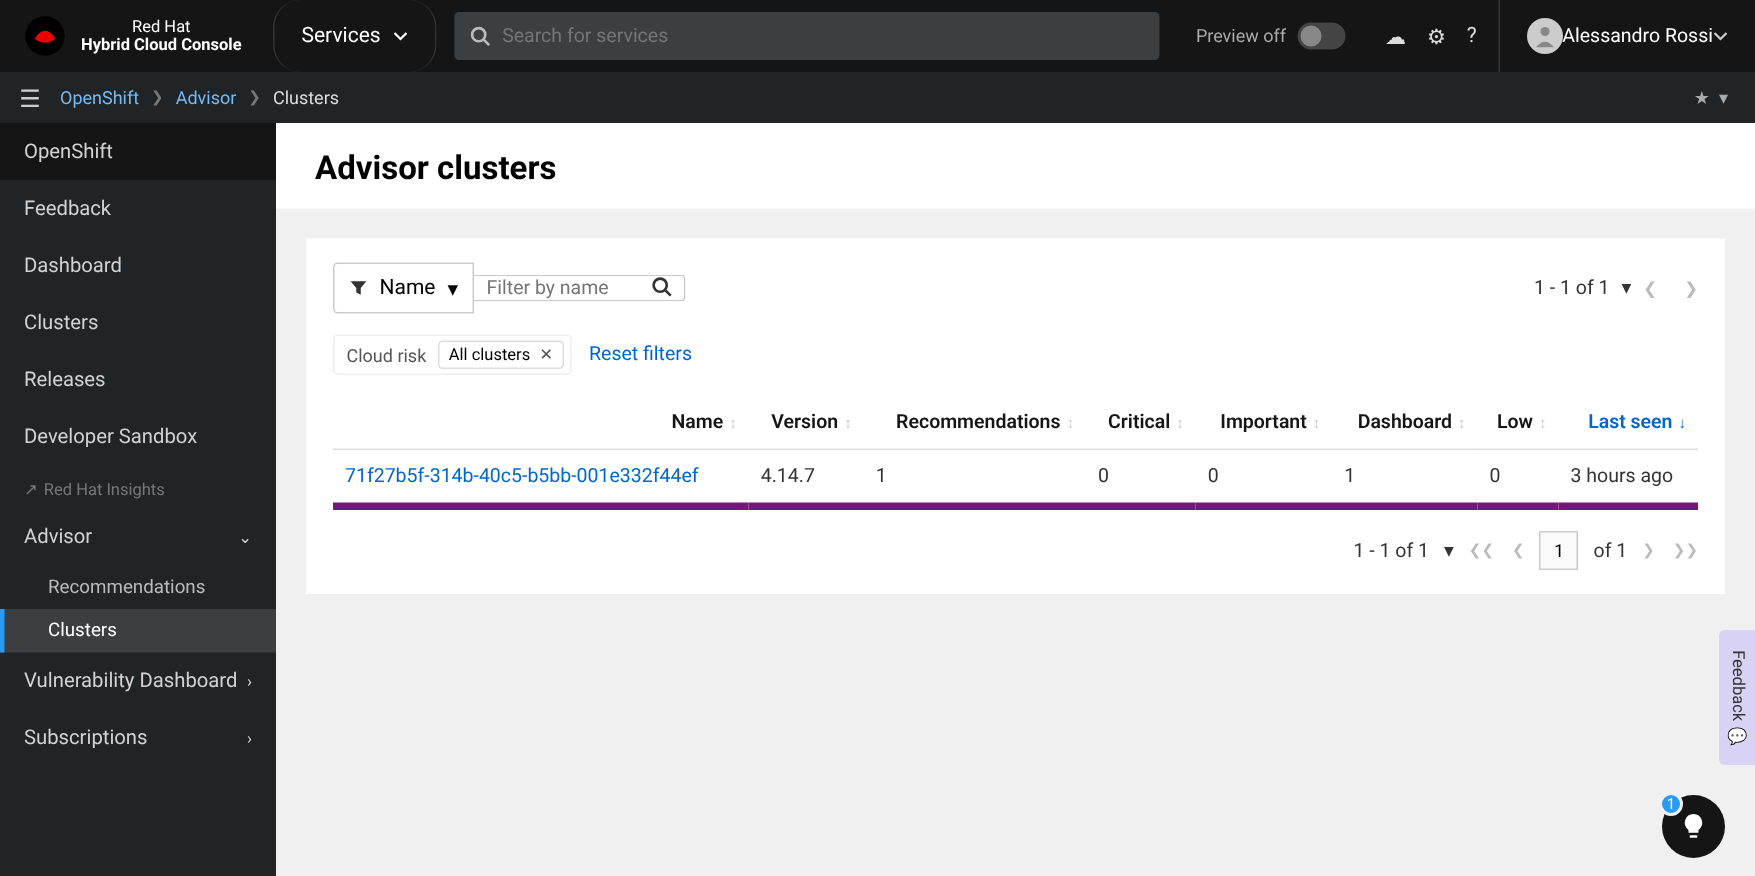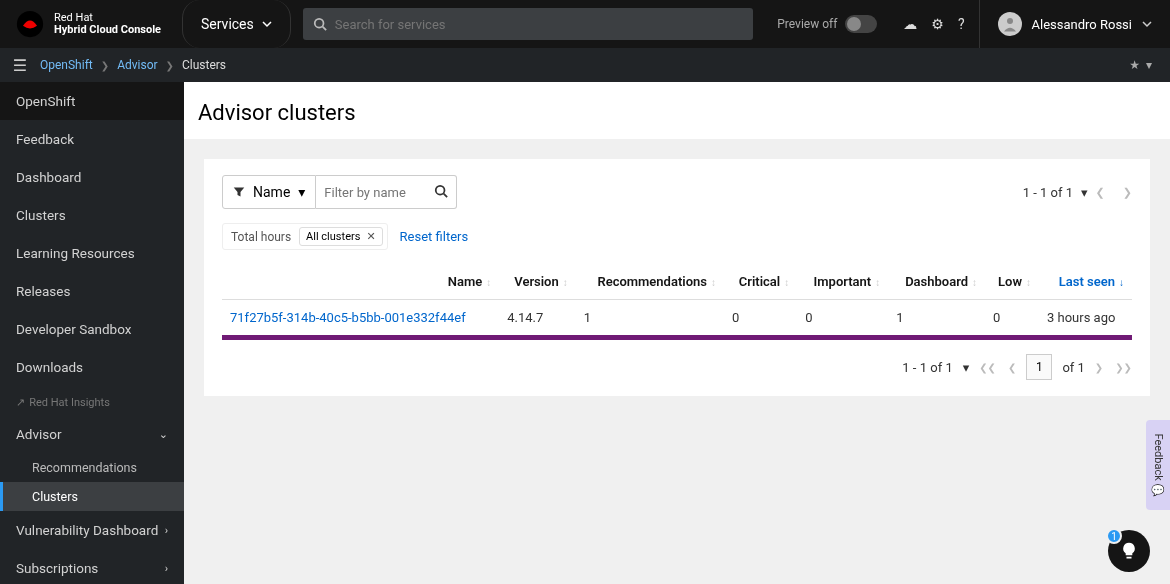--- a/index.html
+++ b/index.html
@@ -2,35 +2,35 @@
 <html><head>
 <meta charset="utf-8">
 <style>
 * { box-sizing: border-box; margin: 0; padding: 0; font-family: -apple-system, BlinkMacSystemFont, "Segoe UI", Roboto, Arial, sans-serif; }
 body { background: #f0f0f0; width: 1170px; height: 584px; overflow: hidden; position: relative; }
 
 
 .topbar { height: 48px; background: #151515; display: flex; align-items: center; color: #fff; }
 .logo-area { width: 182px; display: flex; align-items: center; padding-left: 16px; gap: 10px; }
 .logo-svg { width: 28px; height: 28px; }
-.logo-text { font-size: 11px; line-height: 1.1; }
+.logo-text { font-size: 11px; line-height: 1.1; text-align: center; }
 .logo-text .line1 { font-weight: 400; }
 .logo-text .line2 { font-weight: 700; }
 .services-btn { height: 48px; padding: 0 18px; border-left: 1px solid #333; border-right: 1px solid #333; display: flex; align-items: center; gap: 8px; cursor: pointer; font-size: 14px; border-radius: 18px; }
 .services-btn svg { width: 10px; height: 10px; }
 .search-wrap { flex: 1; padding: 0 12px; }
 .search-box { background: #3c3f42; height: 32px; border-radius: 3px; display: flex; align-items: center; padding: 0 10px; gap: 8px; }
 .search-box input { background: transparent; border: none; outline: none; color: #e5e5e5; flex: 1; font-size: 13px; }
 .preview { display: flex; align-items: center; gap: 8px; padding: 0 12px; }
 .preview-label { font-size: 12px; color: #aaa; }
 .toggle { width: 32px; height: 18px; background: #444; border-radius: 9px; position: relative; cursor: pointer; }
 .toggle::after { content: ''; position: absolute; width: 14px; height: 14px; background: #888; border-radius: 50%; top: 2px; left: 2px; }
 .top-icons { display: flex; gap: 14px; padding: 0 14px; }
 .top-icons span { cursor: pointer; font-size: 14px; opacity: 0.85; }
-.user-area { border-left: 1px solid #333; height: 48px; display: flex; align-items: center; padding: 0 18px; gap: 10px; cursor: pointer; }
+.user-area { border-left: 1px solid #333; height: 48px; display: flex; align-items: center; padding: 0 18px; cursor: pointer; }
 .avatar { width: 24px; height: 24px; border-radius: 50%; background: #ccc; display: flex; align-items: center; justify-content: center; }
 .avatar svg { width: 18px; height: 18px; fill: #888; }
 .user-name { font-size: 13px; }
 
 
 .crumbbar { height: 34px; background: #212427; display: flex; align-items: center; color: #ccc; }
 .hamburger { width: 40px; text-align: center; font-size: 16px; cursor: pointer; }
 .crumbs { display: flex; align-items: center; gap: 8px; font-size: 12px; }
 .crumbs a { color: #73bcf7; text-decoration: none; }
 .crumbs .sep { color: #777; font-size: 10px; }
@@ -44,27 +44,27 @@
 .side-item.first { background: #151515; }
 .side-item.section-label { font-size: 11px; color: #777; padding: 10px 16px 6px; cursor: default; display: flex; gap: 4px; align-items: center; }
 .side-item.expandable { display: flex; justify-content: space-between; align-items: center; }
 .side-sub { padding: 7px 16px 7px 32px; color: #bbb; font-size: 12.5px; cursor: pointer; }
 .side-sub.active { background: #3c3f42; color: #fff; border-left: 3px solid #2b9af3; padding-left: 29px; }
 .chev { font-size: 11px; }
 
 
 .content { flex: 1; overflow: hidden; display: flex; flex-direction: column; background: #f0f0f0;}
 .content-inner-plain { background: #fff;}
-.page-title { font-size: 22px; font-weight: 400; padding: 18px 14px 14px; }
+.page-title { font-size: 22px; font-weight: 700; padding: 18px 26px 14px; }
 .content-inner { padding: 20px; flex: 1;}
 .card { background: #fff; padding: 16px 18px; }
 .toolbar { display: flex; align-items: center; }
 .filter-name-btn { border: 1px solid #ccc; height: 34px; padding: 0 10px; display: flex; align-items: center; gap: 8px; cursor: pointer; background: #fff; font-size: 14px; border-radius: 3px 0 0 3px;}
 .filter-name-btn svg { width: 12px; height: 12px; }
-.filter-input-wrap { border: 1px solid #ccc; border-left: none; height: 34px; display: flex; align-items: center; padding: 0 8px; border-radius: 0 3px 3px 0; justify-content: center;}
+.filter-input-wrap { border: 1px solid #ccc; border-left: none; height: 18px; display: flex; align-items: center; padding: 0 8px; border-radius: 0 3px 3px 0; justify-content: center;}
 .filter-input-wrap input { border: none; outline: none; font-size: 13px; width: 110px; }
 .filter-input-wrap .search-ic { cursor: pointer; }
 .toolbar-spacer { flex: 1; }
 .pagination-top { display: flex; align-items: center; gap: 8px; font-size: 13px; color: #333; }
 .pagination-top .arrows { display: flex; gap: 18px; color: #bbb; }
 .pagination-top .arrows span { cursor: pointer; font-size: 11px;}
 
 .chips { display: flex; align-items: center; gap: 12px; margin-top: 14px; }
 .chip-group { border: 1px solid #eee; border-radius: 3px; padding: 3px 4px 3px 8px; display: flex; align-items: center; gap: 8px; font-size: 12px; background: #fff; }
 .chip-group .label { color: #555; }
@@ -160,24 +160,22 @@
     <span>▾</span>
   </div>
 </div>
 
 <div class="layout">
   <div class="sidebar">
     <div class="side-item first">OpenShift</div>
     <div class="side-item">Feedback</div>
     <div class="side-item">Dashboard</div>
     <div class="side-item">Clusters</div>
-    <div class="side-item">Learning Resources</div>
     <div class="side-item">Releases</div>
     <div class="side-item">Developer Sandbox</div>
-    <div class="side-item">Downloads</div>
     <div class="side-item section-label">
         <span>↗</span>
         <span>Red Hat Insights</span>
       </div>
     <div class="side-item expandable">
       <span>Advisor</span>
       <span class="chev">⌄</span>
     </div>
     <div class="side-sub">Recommendations</div>
     <div class="side-sub active">Clusters</div>
@@ -219,21 +217,21 @@
             <span>▾</span>
             <div class="arrows">
               <span>❮</span>
               <span>❯</span>
             </div>
           </div>
         </div>
 
         <div class="chips">
           <div class="chip-group">
-            <span class="label">Total hours</span>
+            <span class="label">Cloud risk</span>
             <div class="chip">
               <span>All clusters</span>
               <span class="x">✕</span>
             </div>
           </div>
           <span class="reset-link">Reset filters</span>
         </div>
 
         <table>
           <thead>

